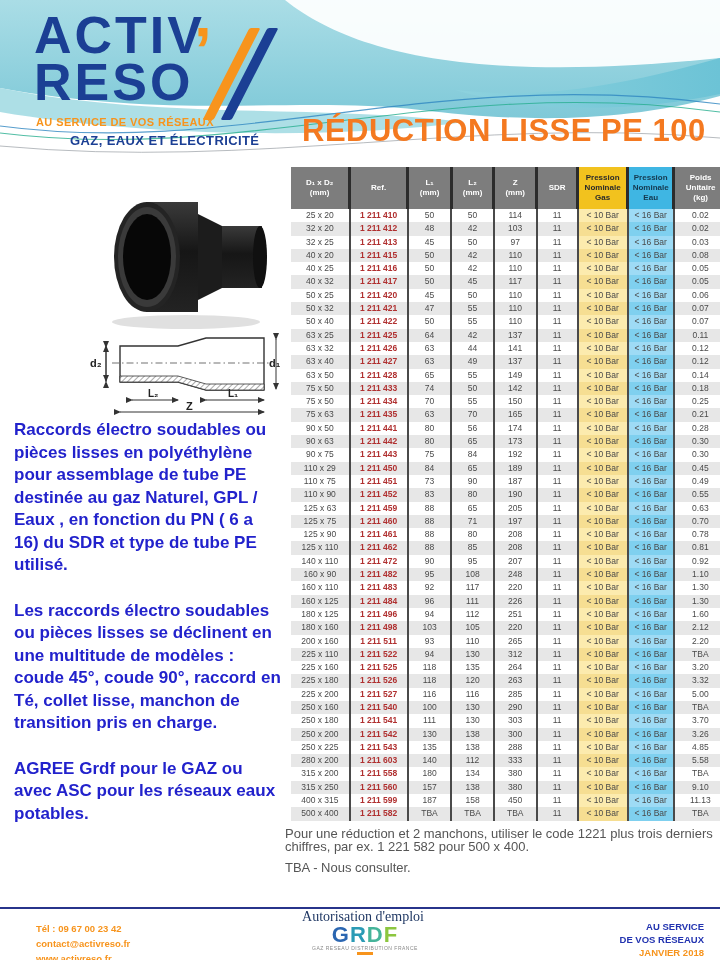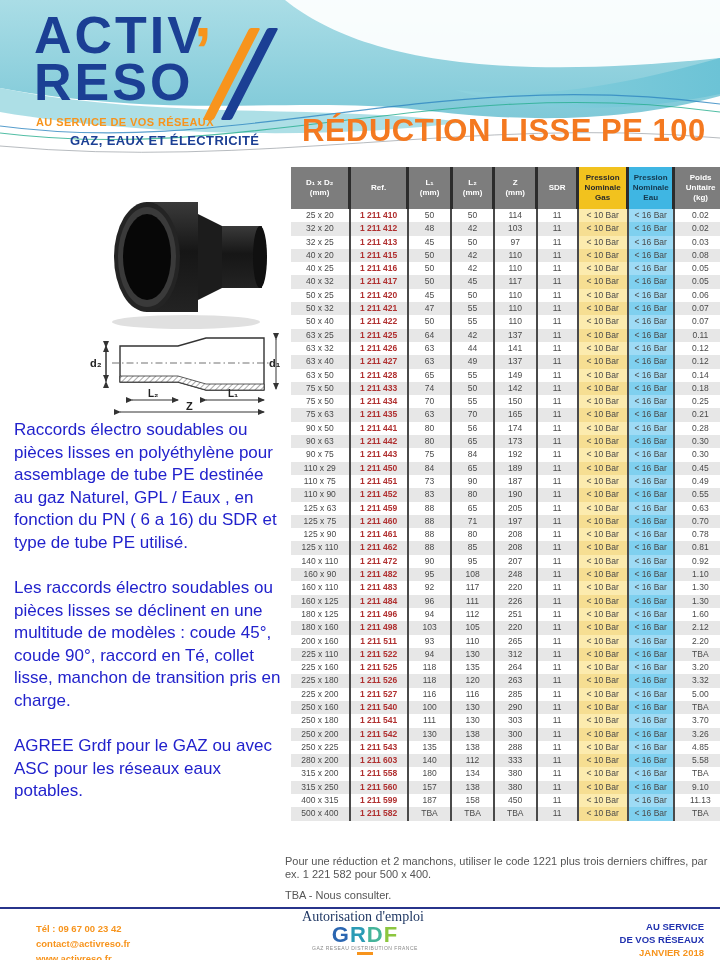--- a/index.html
+++ b/index.html
@@ -37,21 +37,21 @@
            color:#f47920; font-size:31px; font-weight:800; letter-spacing:.5px;
            white-space:nowrap; }
 
   
   .photo   { position:absolute; top:176px; left:94px;  width:178px; height:158px; }
   .diagram { position:absolute; top:332px; left:86px;  width:196px; height:86px; }
 
   
   .desc { position:absolute; top:419px; left:14px; width:268px;
           color:#2222cc; font-size:17px; line-height:22.5px; }
-  .desc p { margin-bottom:23px; }
+  .desc p { margin-bottom:23px;font-weight:bold; }
 
   
   .tablewrap { position:absolute; top:167px; left:291px; width:435px; }
   table { border-collapse:collapse; table-layout:fixed; width:435px; }
   thead th {
     background:#7d7d7d; color:#ffffff; font-weight:bold; font-size:8px;
     height:42px; vertical-align:middle; text-align:center; line-height:10px;
     border-left:3px solid #2b2b2b;
   }
   thead th:first-child { border-left:none; }
@@ -66,21 +66,21 @@
   tbody tr.odd  td { background:#ffffff; }
   tbody tr.even td { background:#e7e7e7; }
   tbody td.c1 { color:#b03030; font-weight:bold; }
   tbody tr.odd  td.c6 { background:#fcebae; }
   tbody tr.even td.c6 { background:#f6de92; }
   tbody tr.odd  td.c7 { background:#9edbf5; }
   tbody tr.even td.c7 { background:#7fd0ef; }
 
   
   .notes { position:absolute; top:827px; left:285px; width:430px;
-           color:#555555; font-size:11px; line-height:13px;margin-top:28px; }
+           color:#555555; font-size:13px; line-height:13px; }
   .notes .n2 { margin-top:8px; }
 
   
   .footer-line { position:absolute; top:907px; left:0; width:720px; height:0;
                  border-top:2px solid #27348b; }
   .contact { position:absolute; top:921px; left:36px; color:#f7941d;
              font-weight:bold; font-size:9.5px; line-height:15px; }
   .emploi { position:absolute; top:909px; left:283px; width:160px; text-align:center;
             color:#203864; font-family:"Liberation Serif", serif; font-size:14px; }
   .grdf { position:absolute; top:925px; left:285px; width:160px; text-align:center; }

